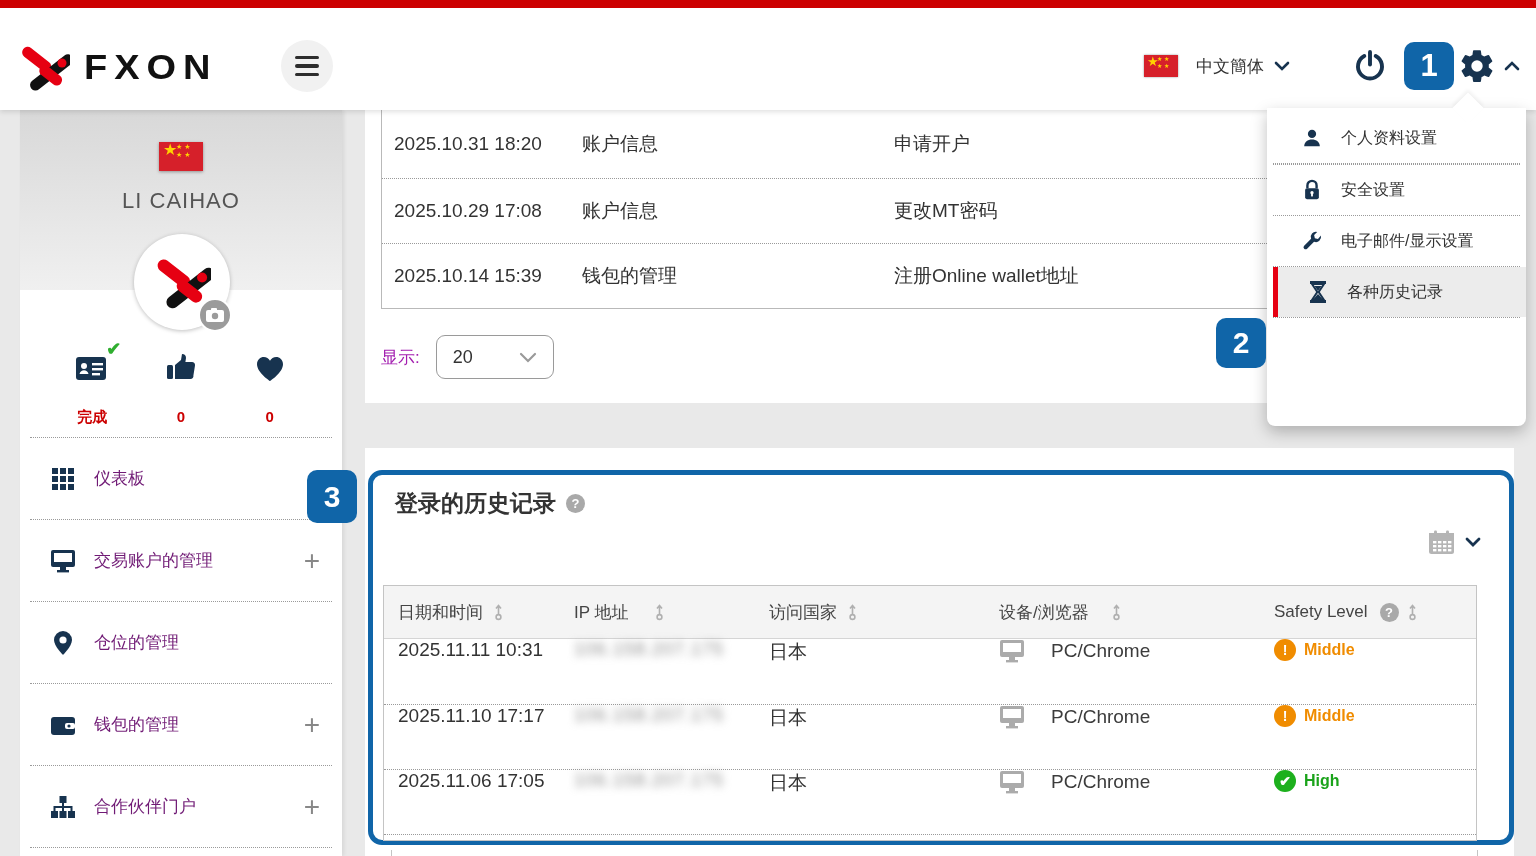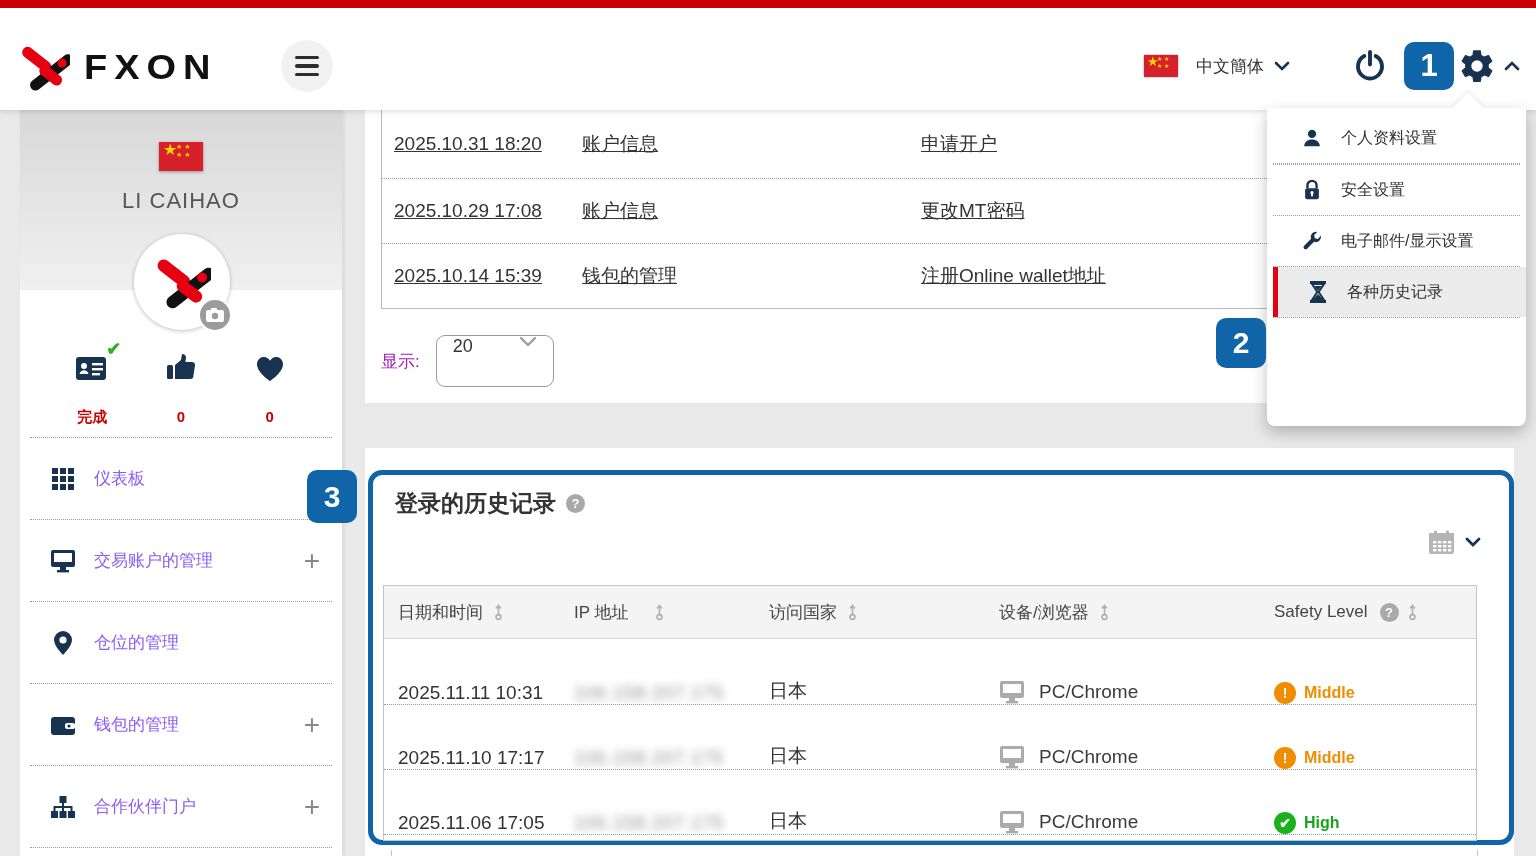--- a/index.html
+++ b/index.html
@@ -61,60 +61,60 @@
   .stats { position:absolute; left:0; top:236px; width:322px; display:flex; justify-content:space-around; padding:0 28px; }
   .stat { display:flex; flex-direction:column; align-items:center; width:70px; cursor:pointer; }
   .stat .s-icon { height:36px; display:flex; align-items:flex-end; position:relative; }
   .stat .s-label { margin-top:26px; font-size:15px; font-weight:700; color:#cc0001; }
   .idcheck { position:absolute; right:-12px; top:-8px; color:#2fae2f; font-weight:700; font-size:18px; }
 
   .side-menu { position:absolute; left:0; top:327px; width:322px; }
   .side-sep { border-top:1px dotted #9a9a9a; margin:0 10px; }
   .side-item { height:81px; display:flex; align-items:center; padding:0 22px 0 30px; cursor:pointer; }
   .side-item .si-icon { width:26px; display:flex; justify-content:center; }
-  .side-item .si-label { margin-left:18px; font-size:17px; color:#8b5cf6; flex:1; }
+  .side-item .si-label { margin-left:18px; font-size:17px; color:#701a75; flex:1; }
   .side-item .plus { font-size:28px; font-weight:300; color:#888; }
 
   .badge-3 { left:307px; top:470px; width:50px; height:53px; font-size:30px; position:absolute; z-index:25; }
 
   
   .card1 { left:365px; top:110px; width:1149px; height:293px; background:#fff; z-index:5; }
   .tbl1 { position:absolute; left:16px; top:0; width:1119px; border-left:1px solid #b9b9b9;
           border-bottom:1px solid #b9b9b9; border-right:1px solid #b9b9b9; }
-  .tbl1 .t1row { height:65px; display:flex; align-items:center; font-size:19px; color:#333;text-decoration:underline; }
+  .tbl1 .t1row { height:65px; display:flex; align-items:center; font-size:19px; color:#333; }
   .tbl1 .t1row:first-child { height:68px; }
   .tbl1 .t1row + .t1row { border-top:1px dotted #9a9a9a; }
   .t1-date { width:200px; padding-left:12px; }
   .t1-cat  { width:312px; }
-  .t1-act  { flex:1;margin-left:27px; }
+  .t1-act  { flex:1; }
 
   .show-row { position:absolute; left:16px; top:225px; display:flex; align-items:center; }
   .show-label { font-size:17px; color:#a21caf; }
-  .show-select { margin-left:16px; width:118px; height:52px; border:1px solid #9a9a9a; border-radius:9px;
-                 display:flex; padding:0 16px; justify-content:space-between;
+  .show-select { margin-left:16px; width:118px; height:44px; border:1px solid #9a9a9a; border-radius:9px;
+                 display:flex; align-items:center; padding:0 16px; justify-content:space-between;
                  font-size:18px; color:#333; background:#fff; cursor:pointer; }
 
   .card2 { left:365px; top:448px; width:1149px; height:408px; background:#fff; z-index:5; }
   .bluebox { left:368px; top:470px; width:1146px; height:375px; border:5px solid #1065a8; border-radius:14px;
              background:#fff; z-index:8; }
   .lh-title-row { position:absolute; left:22px; top:13px; display:flex; align-items:center; }
   .lh-title { font-size:23px; font-weight:700; color:#333; }
   .help-dot { width:19px; height:19px; border-radius:50%; background:#a9a9a9; color:#fff; font-size:13px;
               font-weight:700; display:flex; align-items:center; justify-content:center; margin-left:10px; }
   .lh-tools { position:absolute; right:28px; top:55px; display:flex; align-items:center; gap:10px; cursor:pointer; }
 
   .lh-table { position:absolute; left:10px; top:110px; width:1094px; border:1px solid #c4c4c4; background:#fff; }
   .lh-head { height:53px; background:#f4f4f4; border-bottom:1px solid #d5d5d5; display:flex; align-items:center;
              font-size:17px; color:#444; }
-  .lh-row { height:65px; display:flex; align-items:flex-end; font-size:19px; color:#333; }
+  .lh-row { height:65px; display:flex; align-items:flex-start; font-size:19px; color:#333; }
   .lh-row + .lh-row { border-top:1px dotted #9a9a9a; }
   .c-date { width:190px; padding-left:14px; display:flex; align-items:center; gap:10px; }
   .c-ip { width:195px; display:flex; align-items:center; gap:26px; }
   .c-country { width:230px; display:flex; align-items:center; gap:10px; }
-  .c-device { width:275px; display:flex; align-items:center; gap:10px; }
+  .c-device { width:275px; display:flex; align-items:center; gap:22px; }
   .c-safety { flex:1; display:flex; align-items:center; gap:8px; }
   .ip-blur { filter:blur(4px); color:#8a8a8a; font-size:18px; letter-spacing:1px; }
   .dev-txt { margin-left:4px; color:#3c3c3c; }
   .safety-ico { width:22px; height:22px; border-radius:50%; color:#fff; font-weight:700; font-size:14px;
                 display:flex; align-items:center; justify-content:center; }
   .safety-ico.middle { background:#f08c00; }
   .safety-ico.high { background:#1db01d; }
   .safety-txt { font-weight:700; font-size:16px; }
   .safety-txt.middle { color:#f08c00; }
   .safety-txt.high { color:#1aa31a; }

